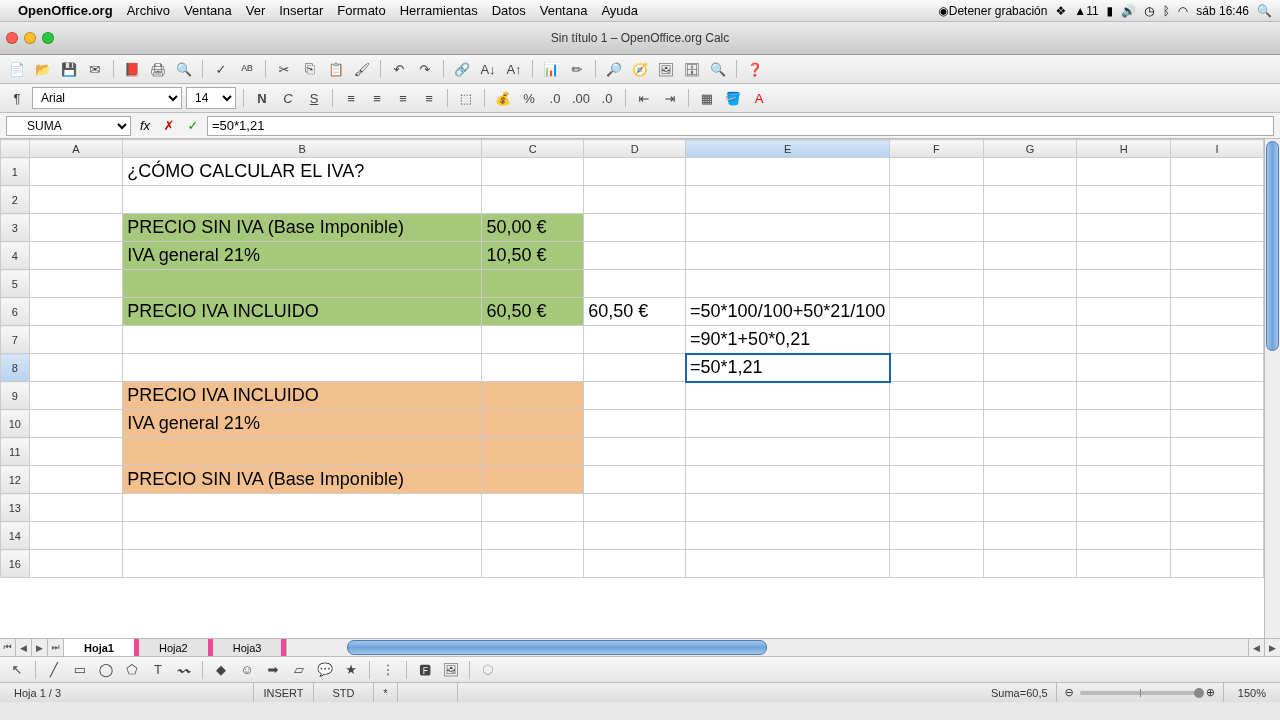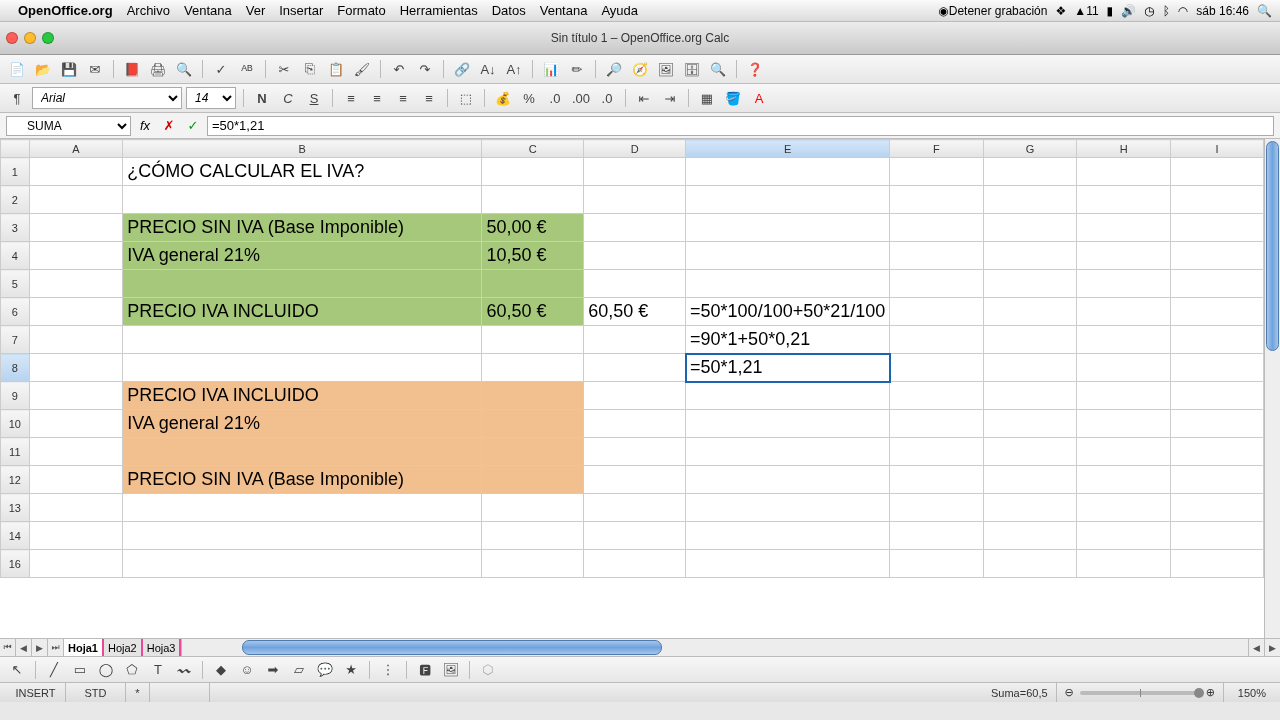--- a/index.html
+++ b/index.html
@@ -19,21 +19,21 @@
 .titlebar .dot { width: 12px; height: 12px; border-radius: 50%; border: 1px solid rgba(0,0,0,.25); }
 .titlebar .red { background: #ff5f57; }
 .titlebar .yellow { background: #ffbd2e; }
 .titlebar .green { background: #28c940; }
 .titlebar .title { position: absolute; left: 50%; transform: translateX(-50%); color: #333; }
 
 
 .toolbar { background: linear-gradient(#f7f7f7,#e7e7e7); border-bottom: 1px solid #bcbcbc; display: flex; align-items: center; padding: 3px 6px; gap: 4px; }
 .tb-btn { width: 22px; height: 22px; display: flex; align-items: center; justify-content: center; font-size: 13px; color: #444; border-radius: 3px; cursor: pointer; }
 .tb-sep { width: 1px; height: 18px; background: #bbb; margin: 0 3px; }
-.tb-select { height: 22px; border: 1px solid #aaa; background: #fff; font-size: 12px; padding: 0 4px; font-style: italic; }
+.tb-select { height: 22px; border: 1px solid #aaa; background: #fff; font-size: 12px; padding: 0 4px; }
 .font-name { width: 150px; }
 .font-size { width: 50px; }
 
 
 .formulabar { background: #f3f3f3; border-bottom: 1px solid #bcbcbc; display: flex; align-items: center; padding: 2px 6px; gap: 4px; height: 26px; }
 .cell-ref { width: 125px; height: 20px; border: 1px solid #aaa; background: #fff; font-size: 12px; padding: 0 16px; }
 .fx-btn { width: 20px; height: 20px; display: flex; align-items: center; justify-content: center; font-size: 13px; cursor: pointer; }
 .formula-input { flex: 1; height: 20px; border: 1px solid #aaa; background: #fff; font-size: 13px; padding: 0 4px; }
 
 
@@ -61,21 +61,21 @@
 .active-cell { outline: 2px solid #1a63b0; outline-offset: -1px; }
 
 
 .vscroll { width: 16px; background: #eee; border-left: 1px solid #bbb; position: relative; }
 .vscroll .thumb { position: absolute; left: 1px; right: 1px; top: 2px; height: 210px; background: linear-gradient(90deg,#a6c6ea,#6fa3dd,#a6c6ea); border: 1px solid #4d7bb1; border-radius: 7px; }
 
 
 .tabbar { height: 18px; background: #ededed; border-top: 1px solid #bbb; display: flex; align-items: stretch; font-size: 11px; }
 .tabbar .navbtns { display: flex; }
 .tabbar .navbtn { width: 16px; display: flex; align-items: center; justify-content: center; border-right: 1px solid #bbb; cursor: pointer; font-size: 9px; color: #555; }
-.tabbar .tab { padding: 0 4px; border-right: 2px solid #ec4899; display: flex; align-items: center; cursor: pointer; background: #e4e4e4; }
+.tabbar .tab { padding: 0 20px; border-right: 5px solid #ec4899; display: flex; align-items: center; cursor: pointer; background: #e4e4e4; }
 .tabbar .tab.active { background: #fff; font-weight: bold; }
 .tabbar .hscroll { flex: 1; position: relative; border-left: 1px solid #bbb; }
 .tabbar .hscroll .thumb { position: absolute; top: 1px; bottom: 1px; left: 60px; width: 420px; background: linear-gradient(#a6c6ea,#6fa3dd,#a6c6ea); border: 1px solid #4d7bb1; border-radius: 7px; }
 .tabbar .hend { width: 32px; display: flex; }
 .tabbar .hend div { width: 16px; display: flex; align-items: center; justify-content: center; border-left: 1px solid #bbb; font-size: 9px; color: #555;}
 
 
 .drawbar { height: 26px; background: linear-gradient(#f7f7f7,#e7e7e7); border-top: 1px solid #bcbcbc; display: flex; align-items: center; padding: 0 6px; gap: 4px; }
 
 
@@ -474,20 +474,21 @@
   <div class="tb-sep"></div>
   <div class="tb-btn">⋮</div>
   <div class="tb-sep"></div>
   <div class="tb-btn">🅵</div>
   <div class="tb-btn">🖼</div>
   <div class="tb-sep"></div>
   <div class="tb-btn" style="opacity:.4">⬡</div>
 </div>
 
 <div class="statusbar">
+  <div class="cell wide">Hoja 1 / 3</div>
   <div class="cell small">INSERT</div>
   <div class="cell small">STD</div>
   <div class="cell tiny">*</div>
   <div class="cell" style="width:60px"></div>
   <div class="cell flex" style="justify-content:flex-end">Suma=60,5</div>
   <div class="cell zoom">
     <span>⊖</span>
     <div class="zslider">
         <div class="mid"></div>
         <div class="knob"></div>

